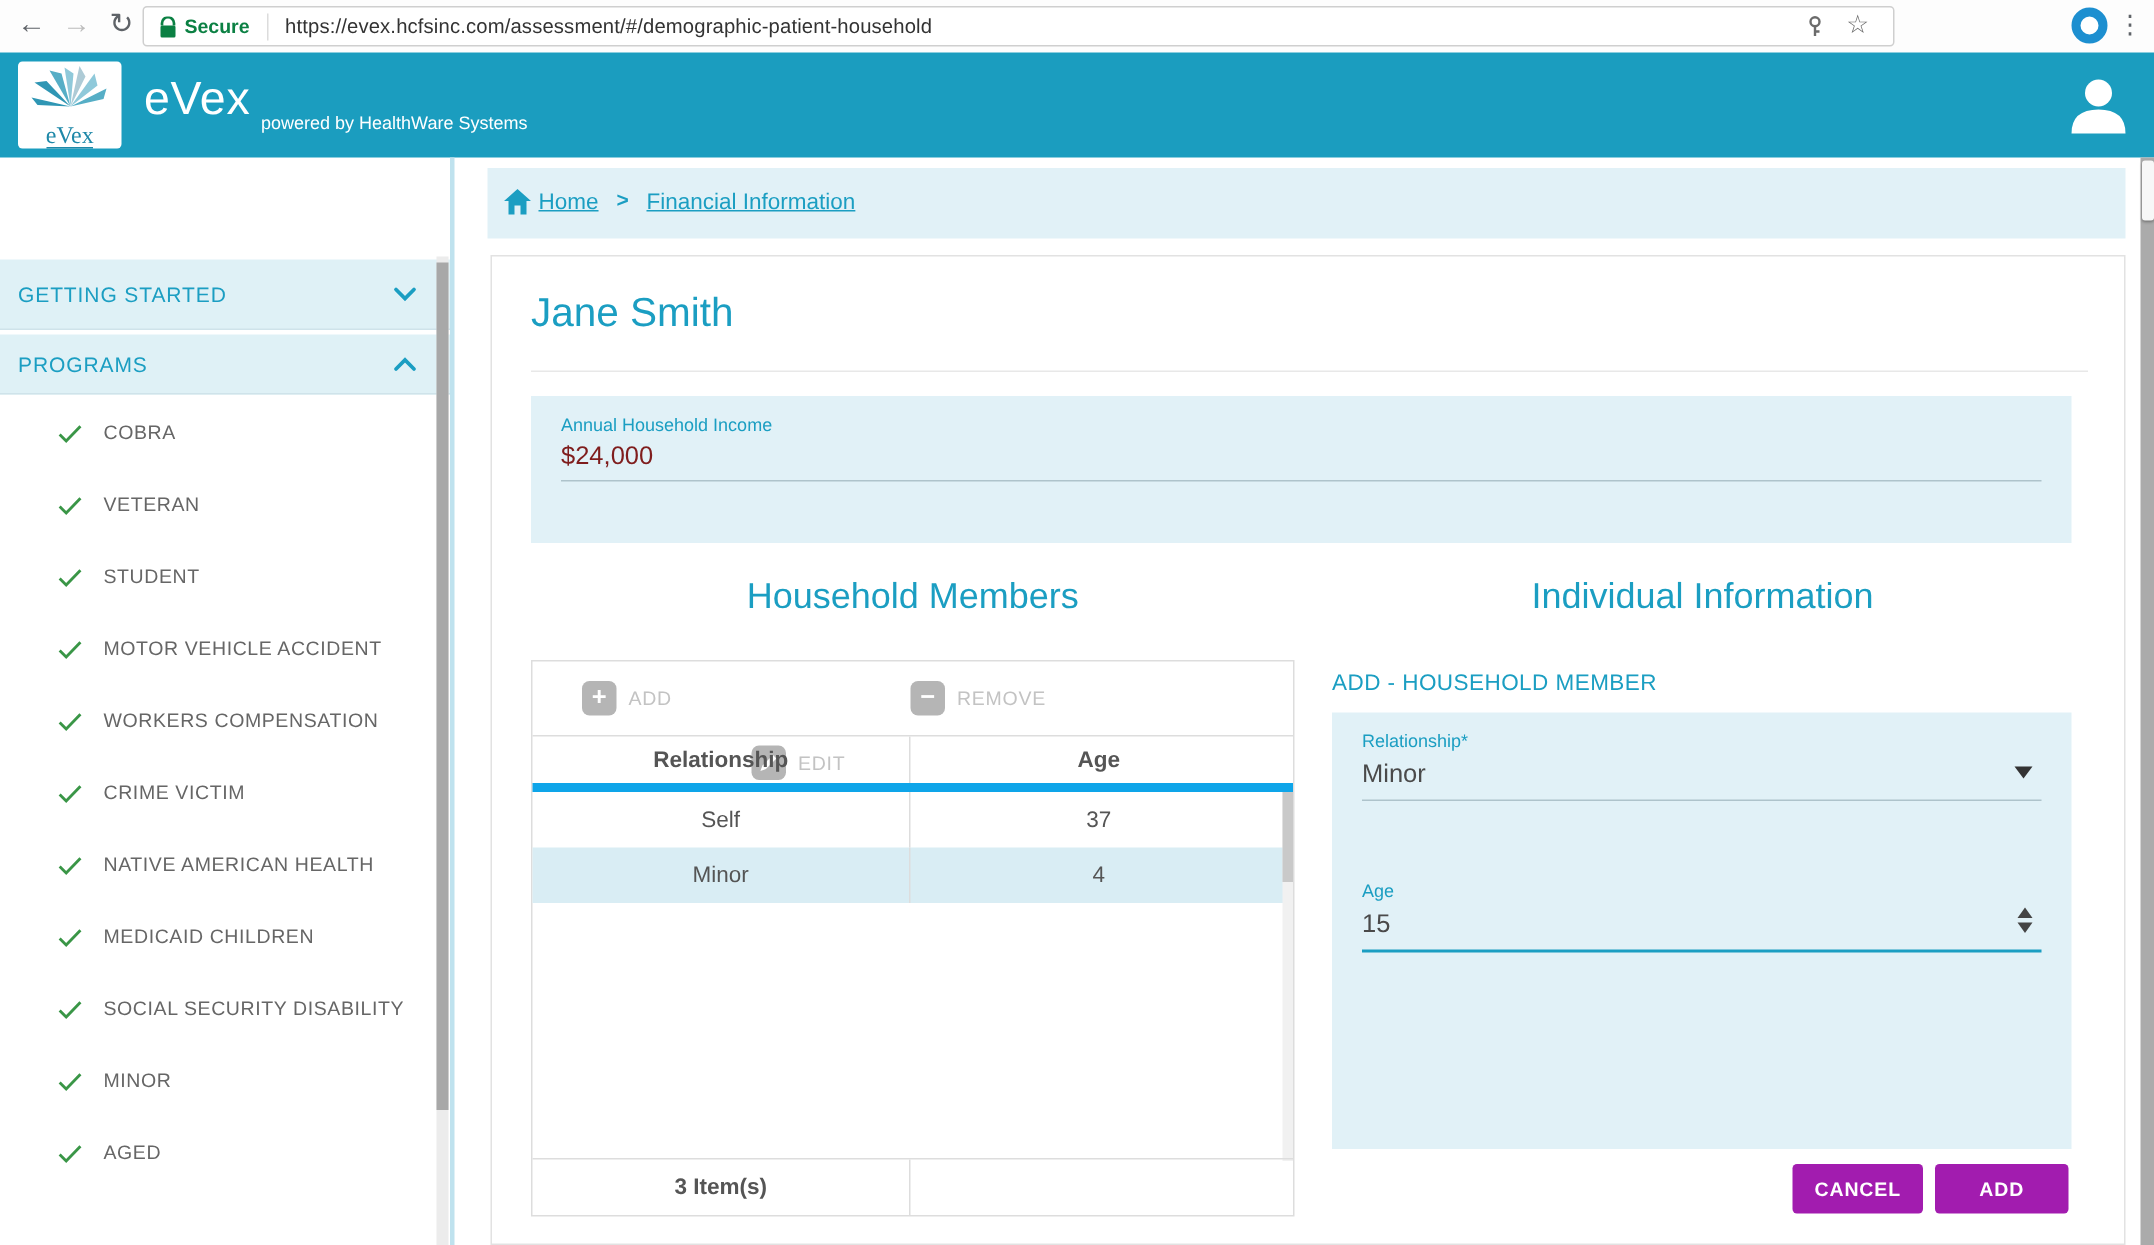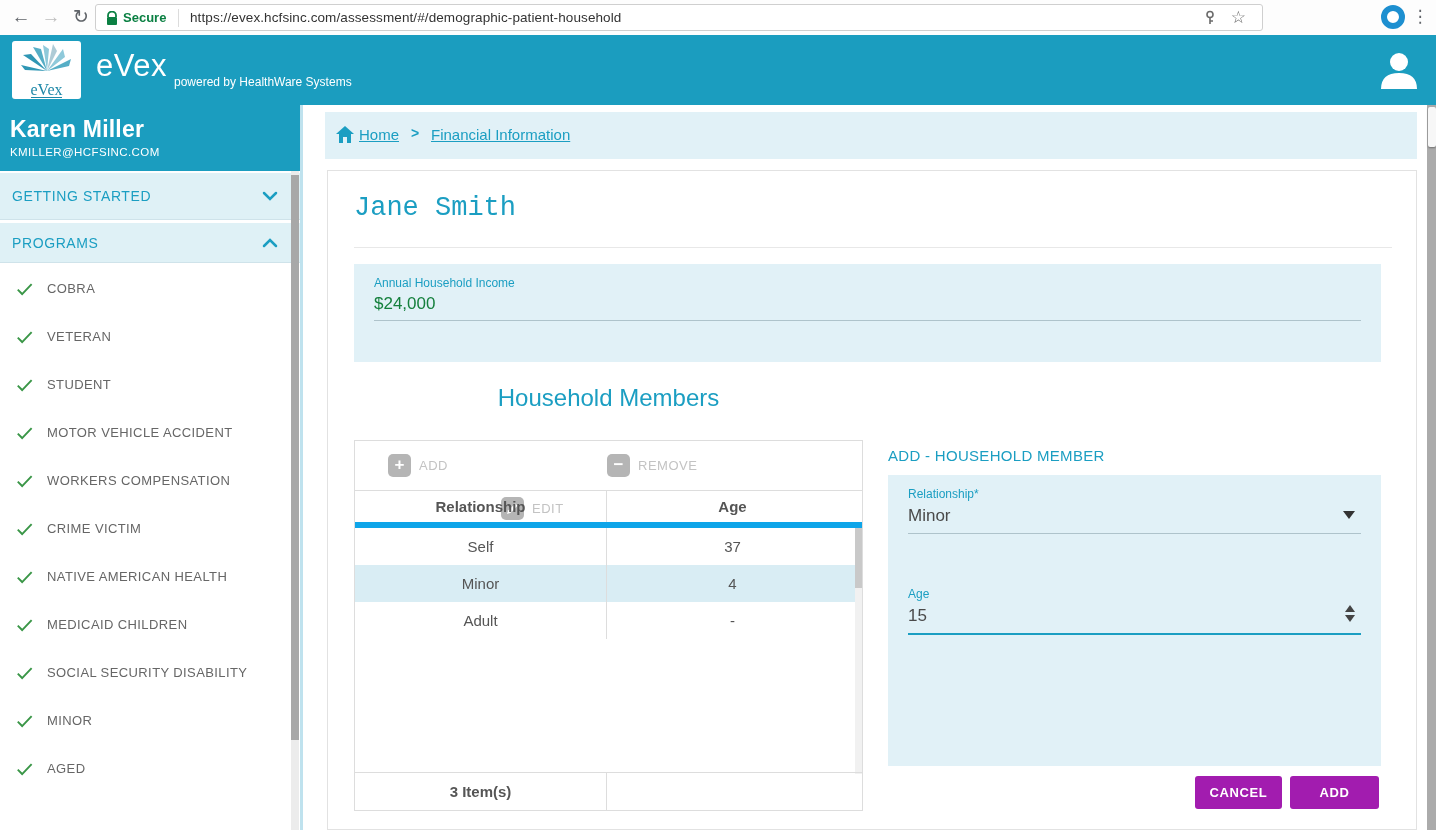--- a/index.html
+++ b/index.html
@@ -29,41 +29,41 @@
   .powered { position:absolute; left:174px; top:40px; color:#fff; font-size:12px; }
   .person { position:absolute; right:14px; top:12px; }
 
   
   .side-user { position:absolute; left:0; top:105px; width:300px; height:66px; background:#1b9dbf; color:#fff; }
   .side-user .name { position:absolute; left:10px; top:11px; font-size:23px; font-weight:bold; letter-spacing:0.2px; }
   .side-user .email { position:absolute; left:10px; top:41px; font-size:11.5px; letter-spacing:0.4px; }
   .side-band { position:absolute; left:0; width:300px; background:#dff1f6; border-top:1px solid #fff; border-bottom:1px solid #cfe3ea; }
   .band-label { position:absolute; left:12px; top:50%; transform:translateY(-50%); color:#1b9ec2; font-size:14px; letter-spacing:0.6px; }
   .band-chev { position:absolute; right:22px; top:50%; transform:translateY(-50%); }
-  .side-list { position:absolute; left:0; top:264px; width:290px; height:566px; background:#fff; overflow:hidden; }
+  .side-list { position:absolute; left:0; top:264px; width:290px; height:566px; background:#fff; overflow:hidden;padding-left:22px; }
   .prog-item { position:relative; height:48px; cursor:pointer; }
   .prog-item .check { position:absolute; left:15px; top:15px; width:19px; height:19px; }
   .prog-label { position:absolute; left:47px; top:50%; transform:translateY(-50%); font-size:13px; color:#666; letter-spacing:0.4px; }
   .side-scroll-track { position:absolute; left:291px; top:171px; width:8px; height:659px; background:#ececec; }
   .side-scroll-thumb { position:absolute; left:0; top:4px; width:8px; height:565px; background:#a8a8a8; }
   .side-edge { position:absolute; left:300px; top:105px; width:3px; height:725px; background:#bfe2ee; }
 
   
   .breadcrumb { position:absolute; left:325px; top:112px; width:1092px; height:47px; background:#e1f1f7; }
   .bc-home-ic { position:absolute; left:10px; top:13px; }
   .bc-link { position:absolute; top:14px; font-size:15px; color:#1b9ec2; text-decoration:underline; cursor:pointer; }
   .bc-chev { position:absolute; left:86px; top:13px; font-size:14px; color:#1b9ec2; font-weight:bold; }
   .card { position:absolute; left:327px; top:170px; width:1090px; height:660px; background:#fff; border:1px solid #e2e2e2; }
 
-  .patient-name { position:absolute; left:26px; top:22px; font-size:27px; color:#1b9ec2;font-family:Liberation Mono, monospace; }
+  .patient-name { position:absolute; left:26px; top:22px; font-size:27px; color:#1b9ec2; }
   .name-divider { position:absolute; left:26px; top:76px; width:1038px; height:1px; background:#e8e8e8; }
 
   .income-panel { position:absolute; left:26px; top:93px; width:1027px; height:98px; background:#e1f1f7; }
   .fld-label { position:absolute; left:20px; top:12px; font-size:12px; color:#1b9ec2; }
-  .fld-value { position:absolute; left:20px; top:30px; font-size:17px; color:#15803d; }
+  .fld-value { position:absolute; left:20px; top:30px; font-size:17px; color:#7f1d1d; }
   .fld-line { position:absolute; left:20px; right:20px; top:56px; height:1px; background:#aec3cb; }
 
   .col-title { position:absolute; top:213px; font-size:24px; color:#1b9ec2; text-align:center; }
   #hm-title { left:26px; width:509px; }
   #ii-title { left:560px; width:494px; }
 
   
   .hm-table { position:absolute; left:26px; top:269px; width:509px; height:371px; border:1px solid #ddd; background:#fff; }
   .hm-toolbar { position:absolute; left:0; top:0; width:100%; height:50px; border-bottom:1px solid #ddd; }
   .tb-btn { position:absolute; top:13px; height:24px; cursor:default; }
@@ -145,24 +145,20 @@
       <div class="logo-word">eVex</div>
     </div>
     <div class="brand">eVex</div>
     <div class="powered">powered by HealthWare Systems</div>
     <svg class="person" width="46" height="46" viewBox="0 0 46 46">
       <circle cx="23" cy="15" r="9" fill="#fff"></circle>
       <path d="M5 42 Q5 26 23 26 Q41 26 41 42 Z" fill="#fff"></path>
     </svg>
   </div>
 
-  <div class="side-user">
-    <div class="name">Karen Miller</div>
-    <div class="email">KMILLER@HCFSINC.COM</div>
-  </div>
 
   <div class="side-band" style="top:172px; height:48px;">
     <span class="band-label">GETTING STARTED</span>
     <svg class="band-chev" width="16" height="10" viewBox="0 0 16 10">
         <path d="M2 2 L8 8 L14 2" fill="none" stroke="#1b9ec2" stroke-width="2.5" stroke-linecap="round"></path>
       </svg>
   </div>
 
   <div class="side-band" style="top:222px; height:41px;">
     <span class="band-label">PROGRAMS</span>
@@ -257,20 +253,21 @@
     <div class="patient-name">Jane Smith</div>
     <div class="name-divider"></div>
 
     <div class="income-panel">
       <div class="fld-label">Annual Household Income</div>
       <div class="fld-value">$24,000</div>
       <div class="fld-line"></div>
     </div>
 
     <div class="col-title" id="hm-title">Household Members</div>
+    <div class="col-title" id="ii-title">Individual Information</div>
 
     <div class="hm-table">
       <div class="hm-toolbar">
         <div class="tb-btn" style="left:33px; width:75px;">
           <div class="tb-ic">+</div>
           <span class="tb-label">ADD</span>
         </div>
         <div class="tb-btn" style="left:146px; width:80px;margin-top:43px;">
           <div class="tb-ic"><svg width="13" height="13" viewBox="0 0 14 14" style="margin-top:5px;">
                 <path d="M1 13 L2.5 9 L10 1.5 L12.5 4 L5 11.5 Z" fill="#fff"></path>
@@ -288,24 +285,20 @@
       </div>
       <div id="hm-rows">
           <div class="hm-row">
             <div class="hm-cell c1">Self</div>
             <div class="hm-cell c2">37</div>
           </div>
           <div class="hm-row selected">
             <div class="hm-cell c1">Minor</div>
             <div class="hm-cell c2">4</div>
           </div>
-          <div class="hm-row">
-            <div class="hm-cell c1">Adult</div>
-            <div class="hm-cell c2">-</div>
-          </div>
         </div>
       <div class="hm-scroll">
           <div class="hm-scroll-thumb"></div>
         </div>
       <div class="hm-foot">
         <div class="hm-cell c1">3 Item(s)</div>
         <div class="hm-cell c2"></div>
       </div>
     </div>
 

